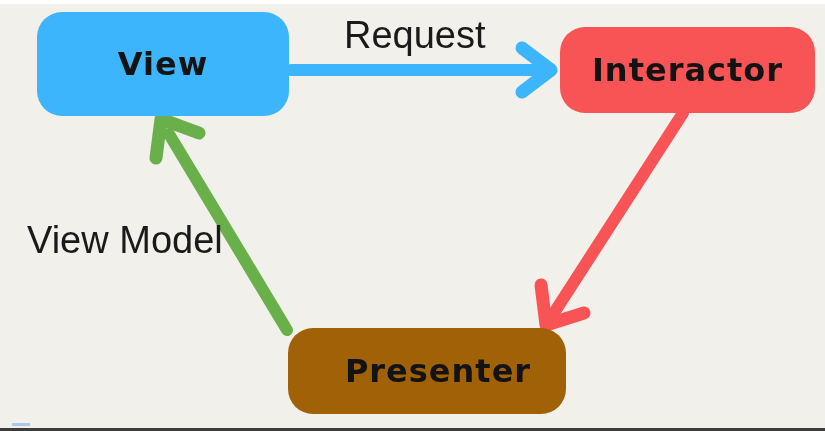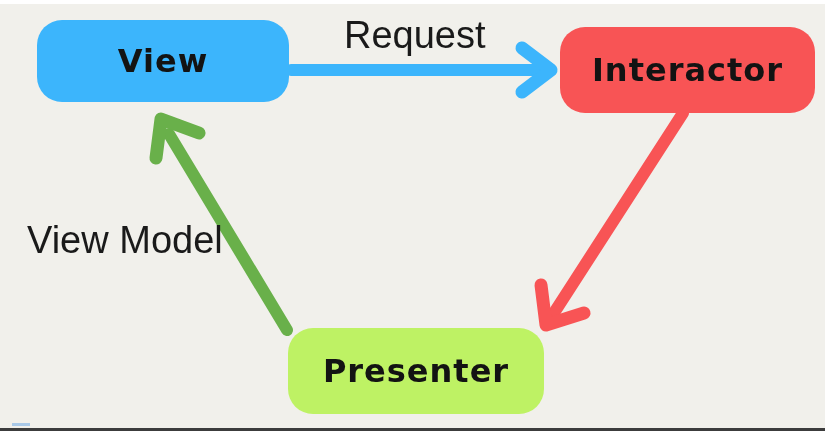--- a/index.html
+++ b/index.html
@@ -39,21 +39,21 @@
     align-items: center;
     justify-content: center;
   }
   .node-label {
     font-family: "DejaVu Sans", sans-serif;
     font-weight: 700;
     font-size: 32px;
     letter-spacing: 1px;
     line-height: 1;
   }
-  .node-view       { left: 37px;  top: 20px;  width: 252px; height: 82px; }
+  .node-view       { left: 37px;  top: 12px;  width: 252px; height: 104px; }
   .node-interactor { left: 560px; top: 27px;  width: 255px; height: 86px; }
   .node-presenter  { left: 288px; top: 328px; width: 256px; height: 86px; }
 
   .edge-label {
     position: absolute;
     font-family: "Liberation Sans", sans-serif;
     font-size: 38px;
     line-height: 1;
     white-space: nowrap;
   }
@@ -101,21 +101,21 @@
   </svg>
 
   <div class="node node-view" style="background: rgb(60, 181, 252);">
     <span class="node-label" style="color: rgb(19, 19, 19);">View</span>
   </div>
 
   <div class="node node-interactor" style="background: rgb(248, 84, 85); justify-content: center;">
     <span class="node-label" style="color: rgb(19, 19, 19);">Interactor</span>
   </div>
 
-  <div class="node node-presenter" style="background: #bef264;">
+  <div class="node node-presenter" style="background: #a16207; padding-left: 22px;">
     <span class="node-label" style="color: rgb(19, 19, 19);">Presenter</span>
   </div>
 
   <div class="edge-label label-request" style="color: rgb(26, 26, 26);">Request</div>
 
 
   <div class="edge-label label-view-model" style="color: rgb(26, 26, 26); margin-left: 15px;">View Model</div>
 
   <div class="watermark">
     <span class="watermark-underline" style="background: rgb(169, 201, 232);"></span>

